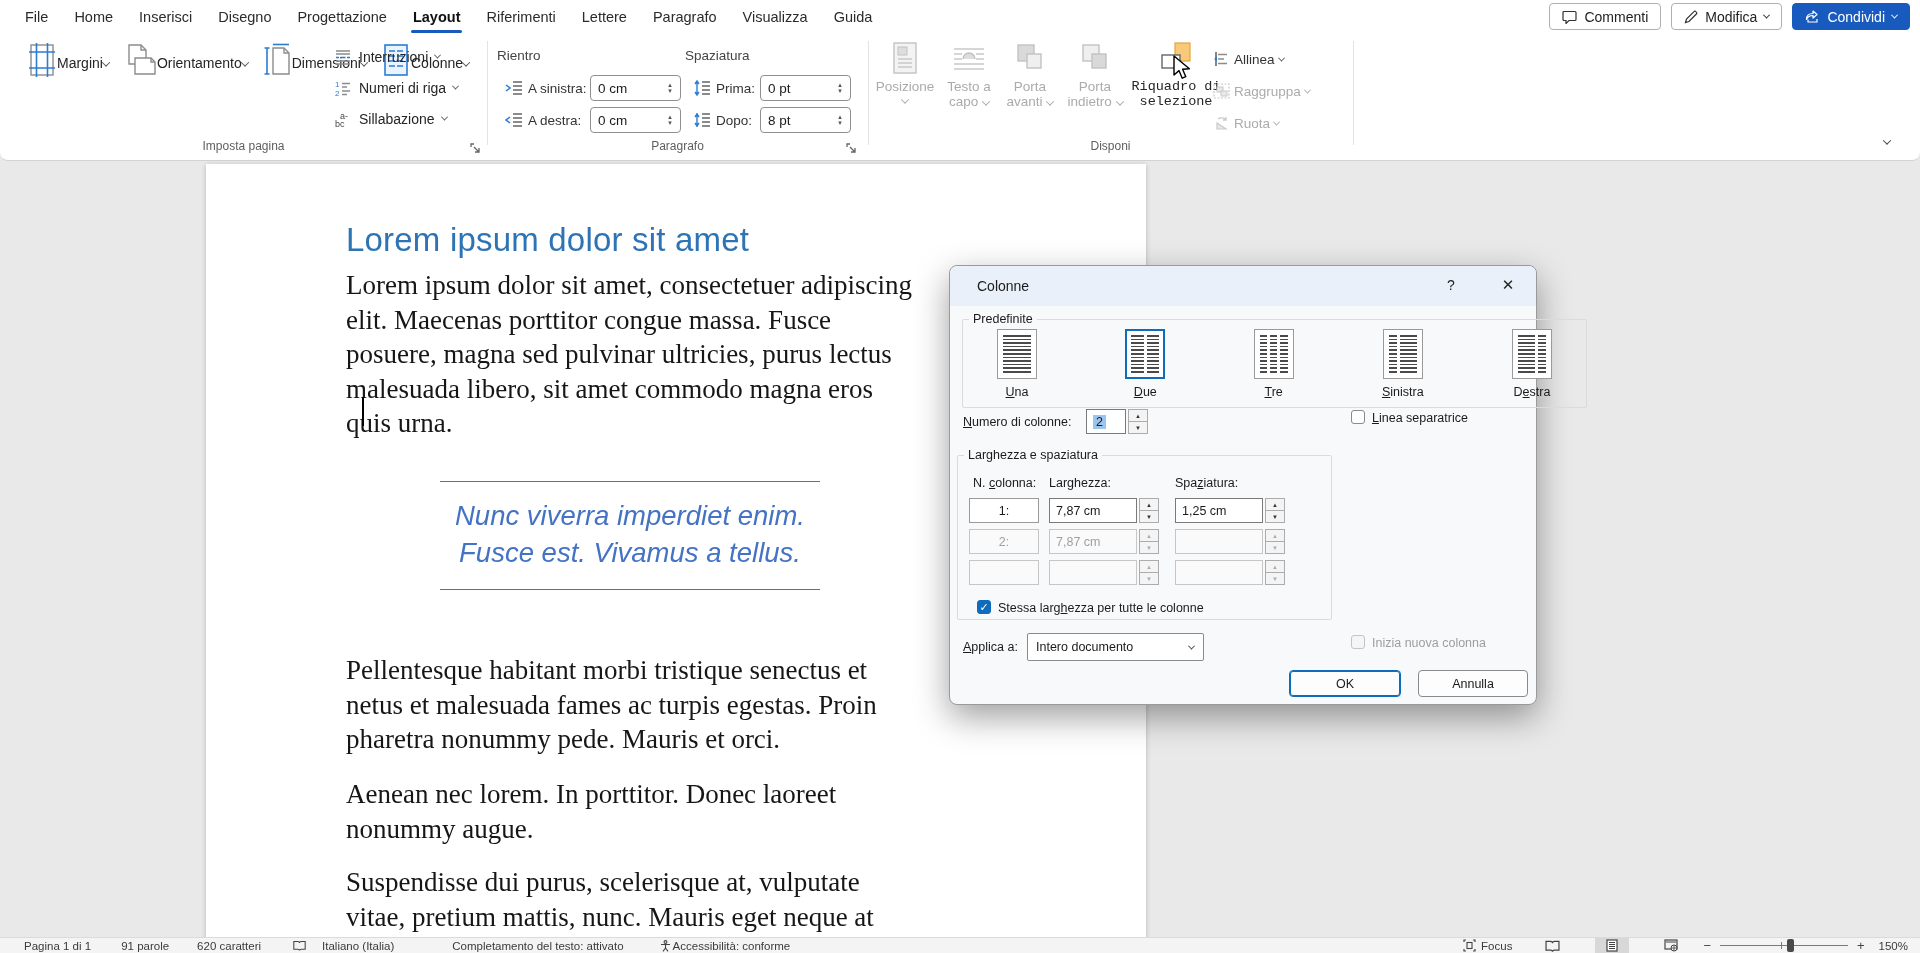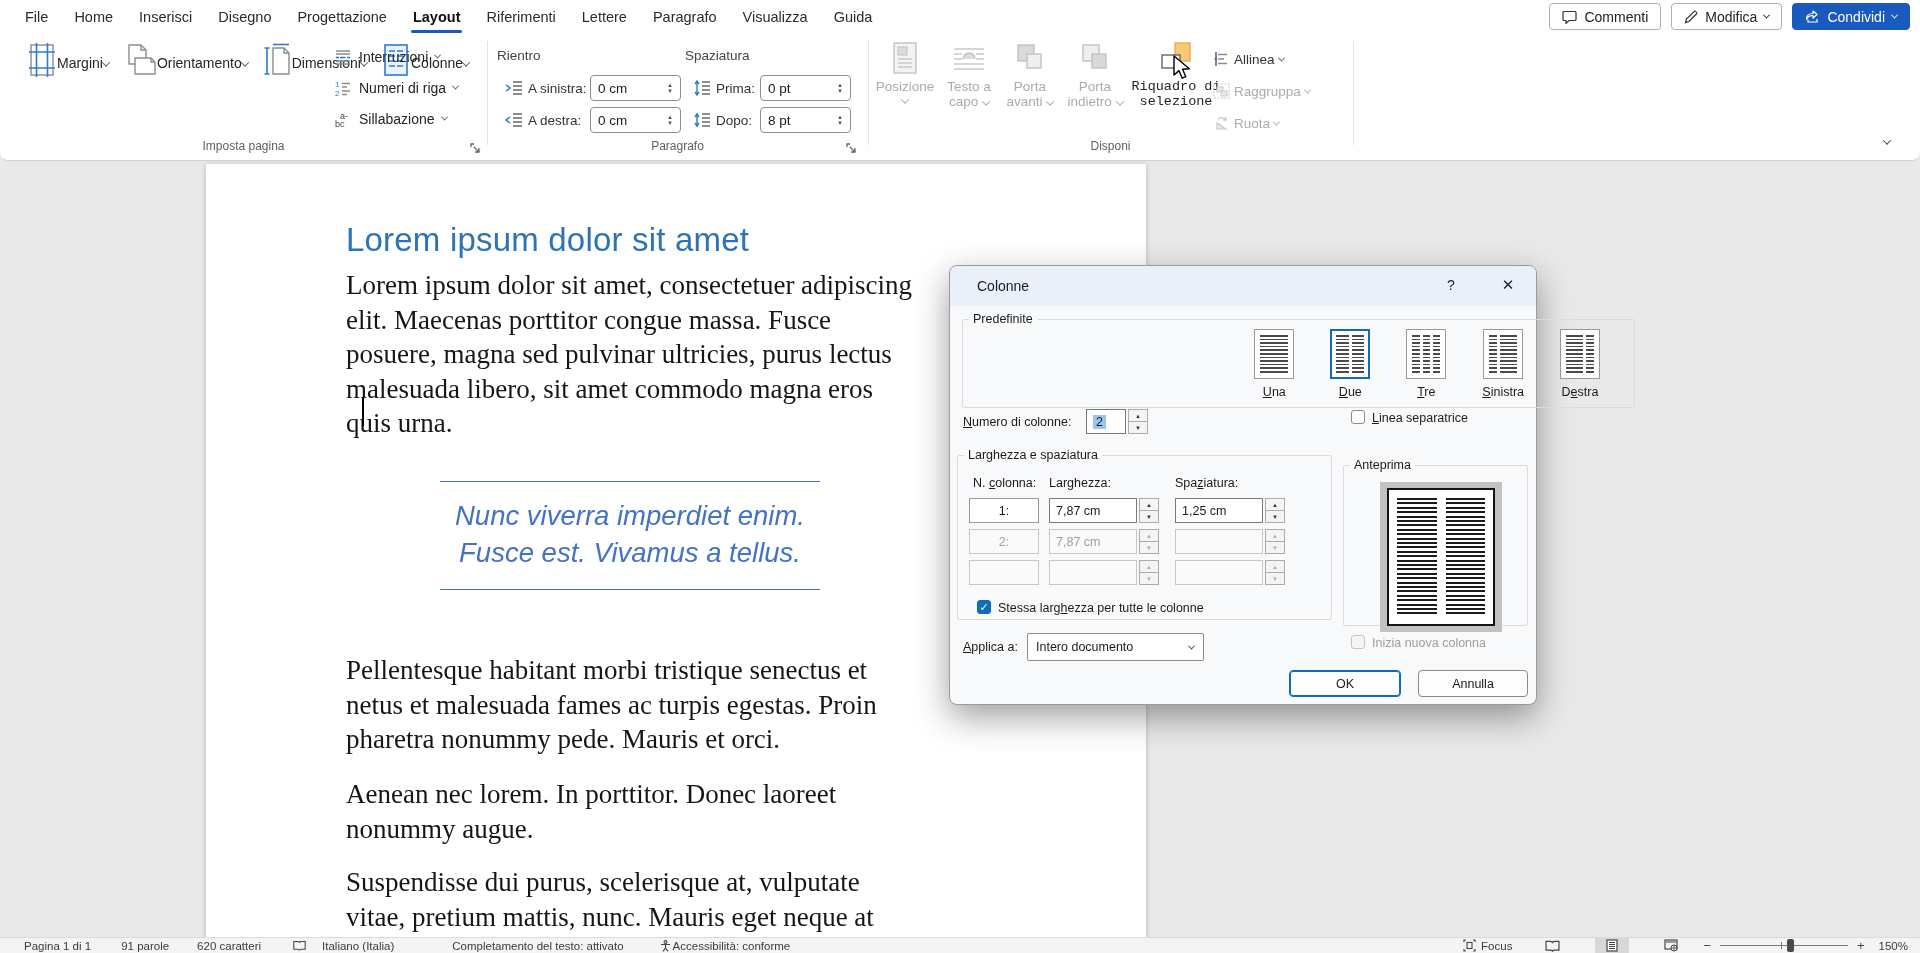--- a/index.html
+++ b/index.html
@@ -53,21 +53,21 @@
 
   
   .dialog { position:absolute; left:949px; top:265px; width:588px; height:440px; background:#F8F9FB;
     border:1px solid #9a9a9a; border-radius:8px; box-shadow:0 12px 34px rgba(0,0,0,.38); z-index:10; font-size:12.5px; color:#1b1b1b; }
   .dlg-title { position:absolute; left:0; top:0; right:0; height:40px; background:#E9F0F9; border-radius:8px 8px 0 0; }
   .dlg-title .t { position:absolute; left:27px; top:12px; font-size:14px; }
   .dlg-help { position:absolute; left:492px; top:11px; font-size:14px; color:#222; width:18px; text-align:center; }
   .dlg-close { position:absolute; left:548px; top:10px; font-size:15px; color:#222; width:20px; text-align:center; }
   fieldset { position:absolute; border:1px solid #DBDBDB; border-radius:2px; }
   legend { font-size:12.5px; padding:0 4px; margin-left:6px; color:#1b1b1b; }
-  .presets { display:flex; justify-content:flex-end; padding:3px 34px 0;gap:36px; }
+  .presets { display:flex; justify-content:space-between; padding:3px 34px 0; }
   .preset { display:flex; flex-direction:column; align-items:center; gap:6px; }
   .pico { width:40px; height:50px; background:#fff; border:1px solid #9a9a9a; padding:5px; display:flex; gap:3px; }
   .preset.selected .pico { border:2px solid #0F6CBD; padding:4px; }
   .pcol { background:repeating-linear-gradient(to bottom,#4a4a4a 0 1.5px, transparent 1.5px 3.6px); }
   .cbx { width:14px; height:14px; border:1px solid #8a8a8a; border-radius:3px; background:#fff; display:inline-flex; align-items:center; justify-content:center; }
   .cbx.checked { background:#0F6CBD; border-color:#0F6CBD; color:#fff; font-size:11px; line-height:11px; }
   .cbx.disabled { border-color:#C4C4C4; background:#F5F5F5; }
   .winfield { position:absolute; background:#fff; border:1px solid #7a7a7a; height:25px; display:flex; align-items:center; font-size:12.5px; padding-left:6px; }
   .winfield.dis { border-color:#C6C6C6; background:#FAFAFA; color:#A0A0A0; }
   .numbox { position:absolute; border:1px solid #9a9a9a; height:25px; display:flex; align-items:center; justify-content:center; background:#fff; }
@@ -408,21 +408,21 @@
   </div>
 </div>
 
 <div class="dialog">
   <div class="dlg-title">
     <span class="t">Colonne</span>
     <span class="dlg-help">?</span>
     <span class="dlg-close">✕</span>
   </div>
 
-  <fieldset style="left:12px;top:46px;width:673px;height:96px;">
+  <fieldset style="left:12px;top:46px;width:625px;height:96px;">
     <legend>Predefinite</legend>
     <div class="presets">
       <div class="preset">
         <span class="pico">
             <span class="pcol" style="flex:1;"></span>
           </span>
         <span><u>U</u>na</span>
       </div>
       <div class="preset selected">
         <span class="pico">
@@ -507,29 +507,20 @@
     <div class="winfield dis" style="left:217px;top:98px;width:88px;"></div>
     <div class="spin2 dis" style="left:307px;top:98px;">
         <span>▲</span>
         <span>▼</span>
       </div>
 
     <span class="cbx checked" style="position:absolute;left:19px;top:138px;">✓</span>
     <span class="dlbl" style="left:40px;top:139px;">Stessa larg<u>h</u>ezza per tutte le colonne</span>
   </fieldset>
 
-  <fieldset style="left:393px;top:192px;width:185px;height:168px;">
-    <legend>Anteprima</legend>
-    <div class="preview-shadow">
-      <div class="preview-page">
-        <span class="pvcol"></span>
-        <span class="pvcol"></span>
-      </div>
-    </div>
-  </fieldset>
 
   <span class="dlbl" style="left:13px;top:374px;"><u>A</u>pplica a:</span>
   <div class="combo" style="left:77px;top:367px;width:177px;">
     <span class="cval">Intero documento</span>
     <span class="cchev">
         <span class="chev sm"></span>
       </span>
   </div>
 
   <span class="cbx disabled" style="position:absolute;left:401px;top:369px;"></span>

